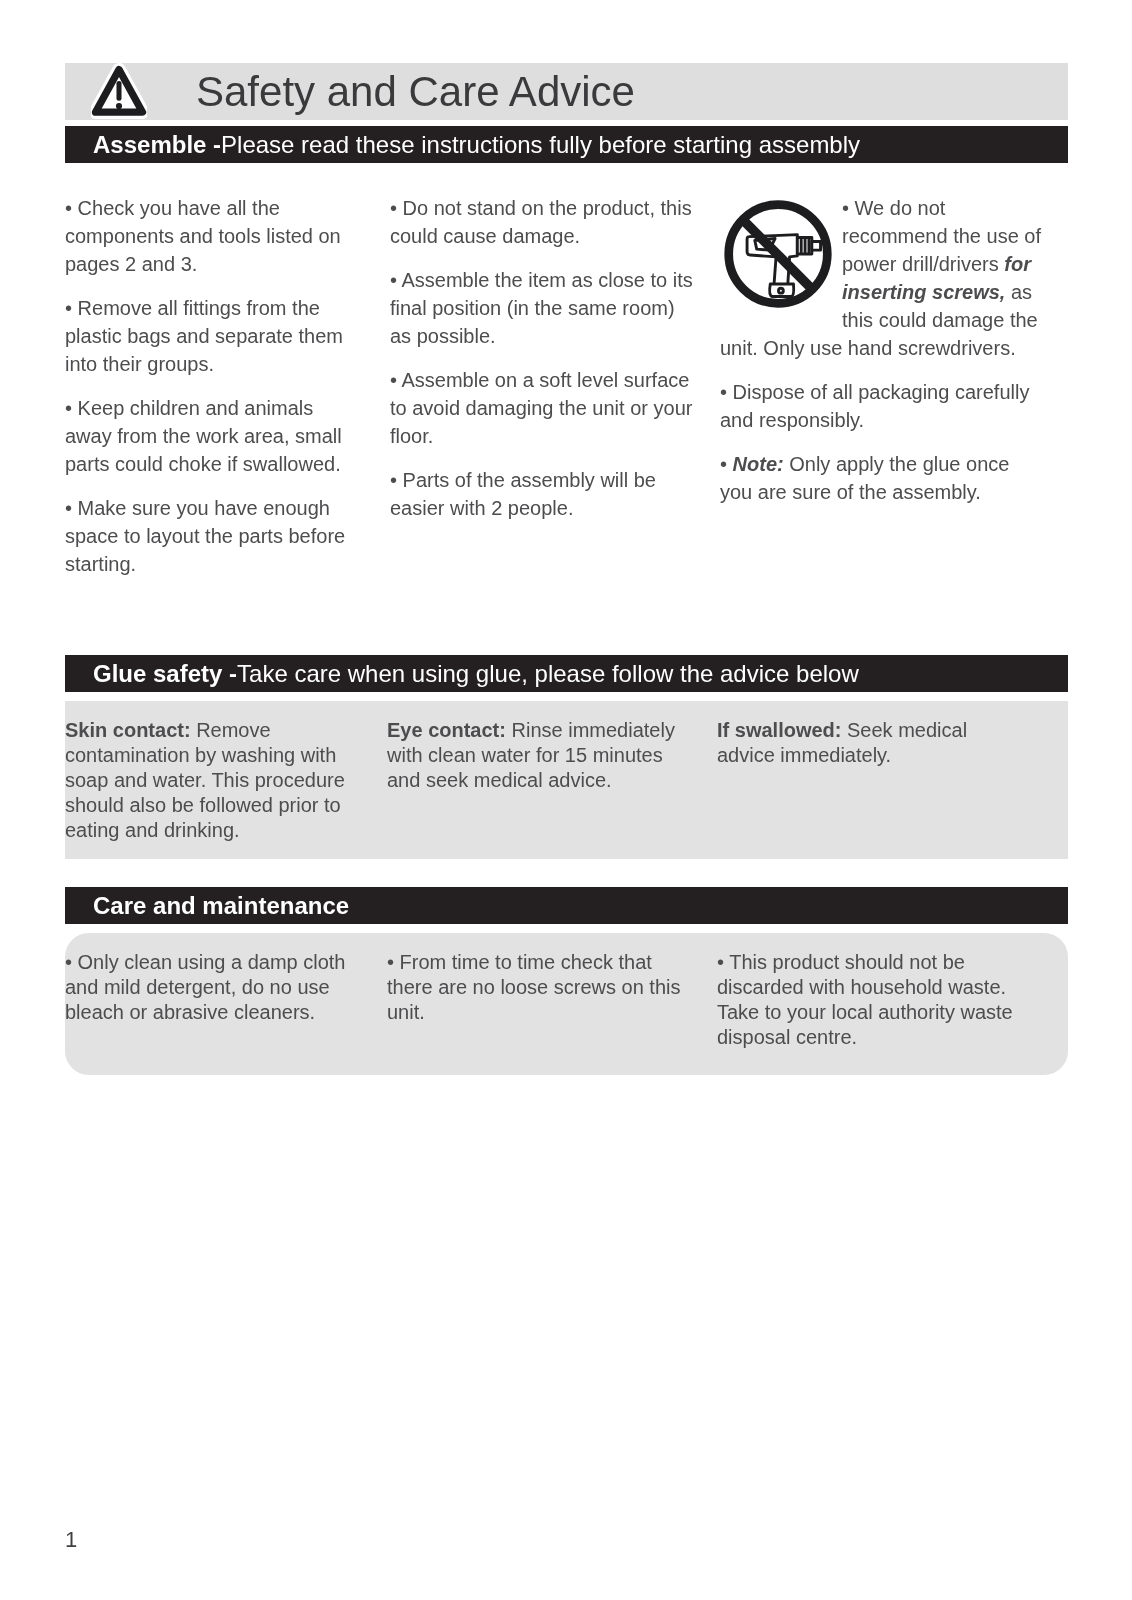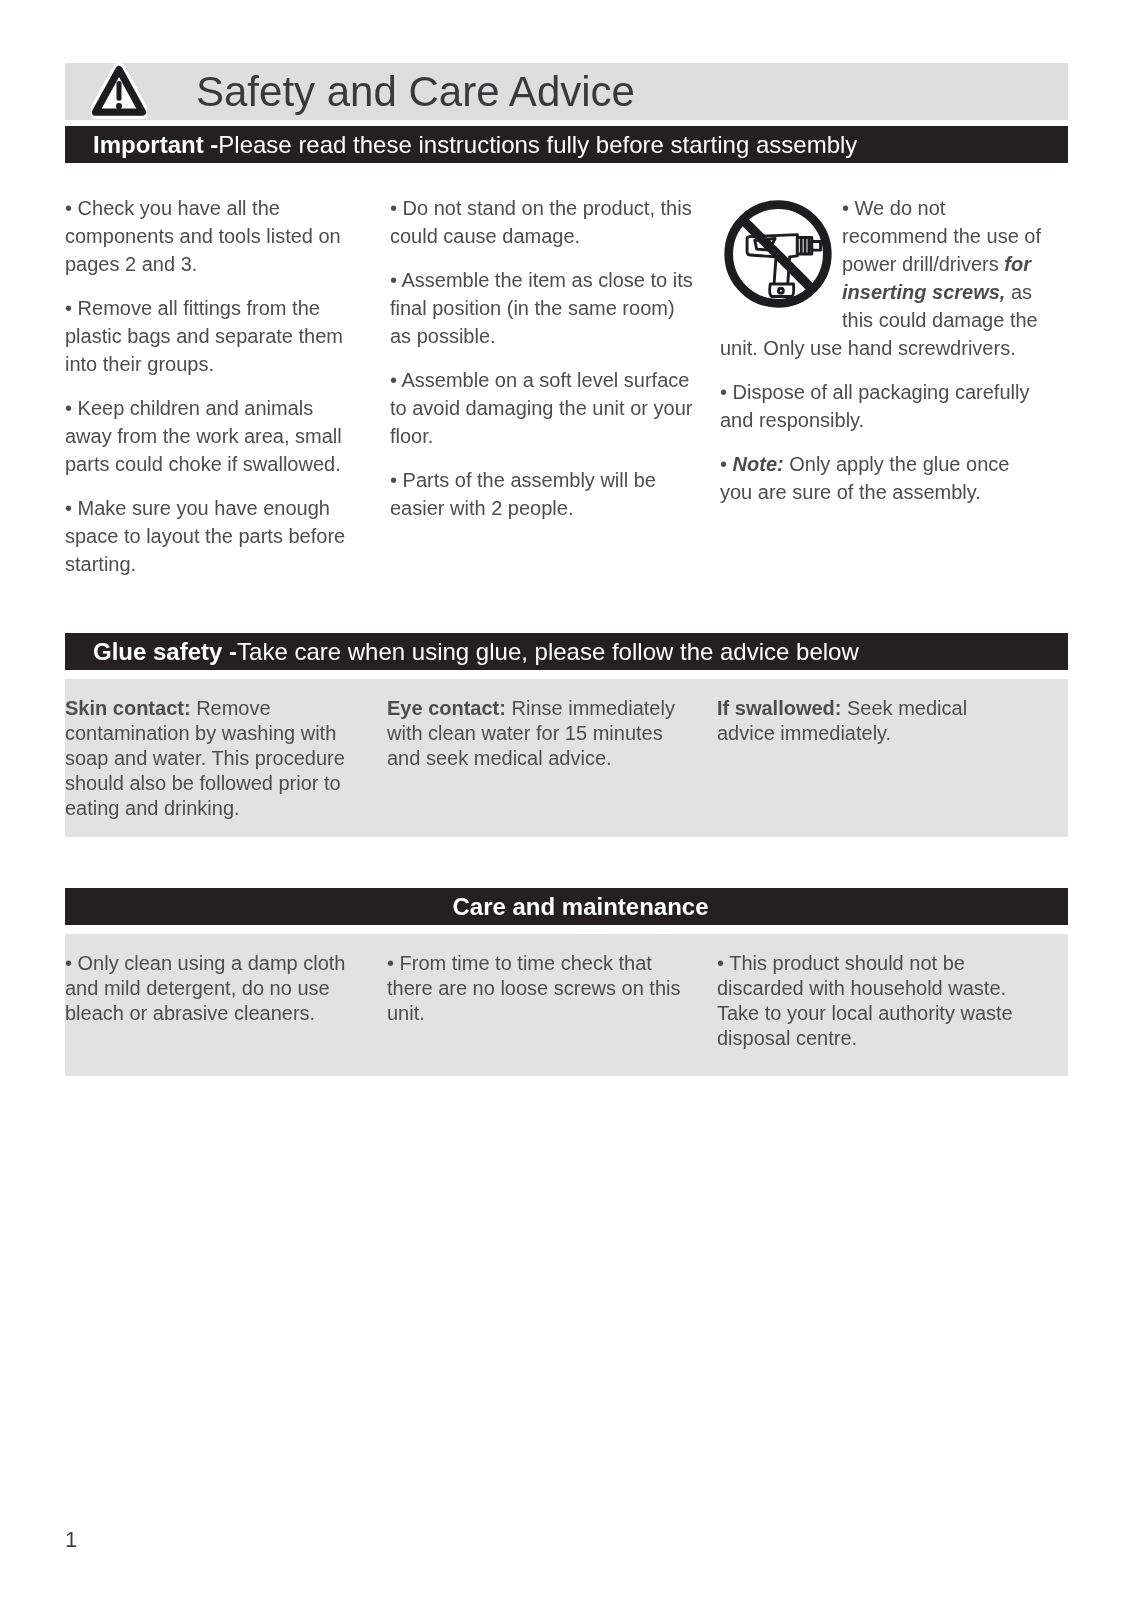--- a/index.html
+++ b/index.html
@@ -38,22 +38,22 @@
     background: #242021;
     color: #ffffff;
     display: flex;
     align-items: center;
     font-size: 24px;
     padding-left: 28px;
     box-sizing: border-box;
   }
   .bar .b { font-weight: bold; }
   .bar-important { margin-top: 6px; }
-  .bar-glue { margin-top: 39px; }
-  .bar-care { margin-top: 51px; justify-content: center; }
+  .bar-glue { margin-top: 61px; }
+  .bar-care { margin-top: 28px; }
   
   .cols {
     display: grid;
     grid-template-columns: 325px 330px 1fr;
     margin-top: 31px;
   }
   .col { padding-right: 25px; font-size: 20px; line-height: 28px; }
   .col p { margin: 0 0 16px 0; }
   .bi { font-weight: bold; font-style: italic; }
   .no-drill-wrap {
@@ -68,21 +68,21 @@
     margin-top: 9px;
     padding: 17px 18px 16px 0;
     display: grid;
     grid-template-columns: 322px 330px 1fr;
     font-size: 20px;
     line-height: 25px;
     box-sizing: border-box;
   }
   .graybox .cell { padding-right: 22px; }
   .graybox .lbl { font-weight: bold; }
-  .graybox-care { padding-bottom: 25px; }
+  .graybox-care { padding-bottom: 25px; border-radius: 24px; }
   .page-number {
     position: absolute;
     left: 65px; top: 1527px;
     font-size: 22px;
     color: #3f3f41;
   }
 </style>
 </head>
 <body>
 
@@ -94,21 +94,21 @@
         <path d="M50 12 L92 88 L8 88 Z" fill="#ffffff" stroke="#ffffff" stroke-width="24" stroke-linejoin="round"></path>
         <path d="M50 12 L92 88 L8 88 Z" fill="#ffffff" stroke="#1d1d1f" stroke-width="13" stroke-linejoin="round"></path>
         <line x1="50" y1="37" x2="50" y2="63" stroke="#1d1d1f" stroke-width="9" stroke-linecap="round"></line>
         <circle cx="50" cy="77" r="5.5" fill="#1d1d1f"></circle>
       </svg>
     </span>
     <span class="page-title">Safety and Care Advice</span>
   </div>
 
   <div class="bar bar-important">
-    <span class="b">Important -</span>
+    <span class="b">Assemble -</span>
       <span> Please read these instructions fully before starting assembly</span>
   </div>
 
   <div class="cols">
     <div class="col">
       <p>• Check you have all the components and tools listed on pages 2 and 3.</p>
       <p>• Remove all fittings from the plastic bags and separate them into their groups.</p>
       <p>• Keep children and animals away from the work area, small parts could choke if swallowed.</p>
       <p>• Make sure you have enough space to layout the parts before starting.</p>
     </div>

